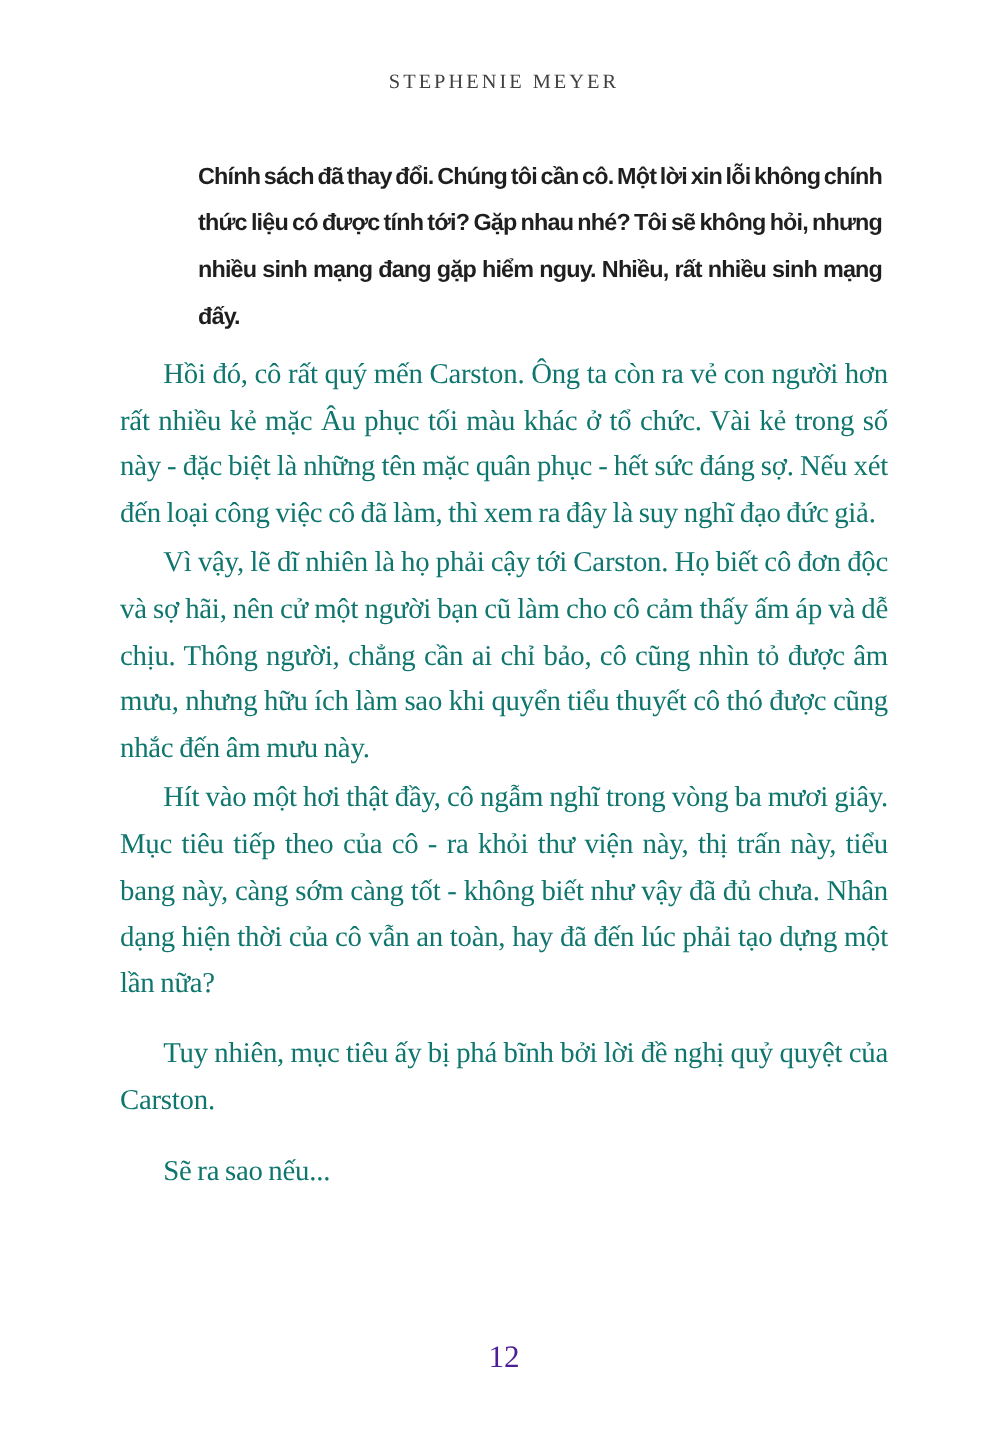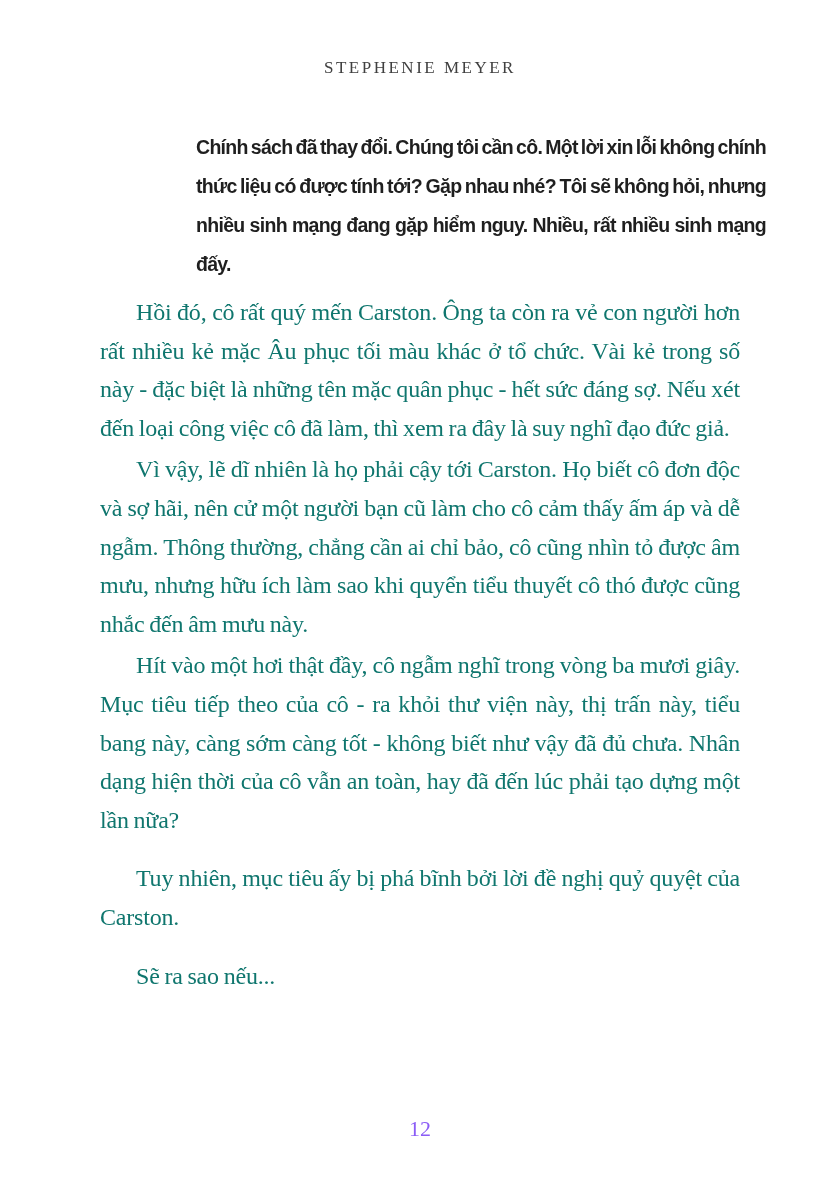--- a/index.html
+++ b/index.html
@@ -28,21 +28,20 @@
     left: 165px;
     width: 570px;
     font-family: "Liberation Sans", sans-serif;
     font-weight: bold;
     font-size: 19.5px;
     line-height: 39px;
     letter-spacing: -0.7px;
     word-spacing: -2px;
     text-align: justify;
     color: #1f1f1f;
-    margin-left: 31px;
   }
   .body-text {
     position: absolute;
     top: 293px;
     left: 100px;
     width: 640px;
     font-size: 24px;
     line-height: 38.6px;
     letter-spacing: -0.2px;
     word-spacing: -1px;
@@ -55,36 +54,36 @@
   }
   .body-text p.spaced {
     margin-top: 20px;
   }
   .page-number {
     position: absolute;
     top: 1116px;
     left: 0;
     right: 0;
     text-align: center;
-    font-size: 22px;
-    color: #8b5cf6;
+    font-size: 26px;
+    color: #4c1d95;
   }
 </style>
 </head>
 <body>
 
 <div class="page">
 
   <div class="running-head">STEPHENIE MEYER</div>
 
   <div class="block-quote">Chính sách đã thay đổi. Chúng tôi cần cô. Một lời xin lỗi không chính thức liệu có được tính tới? Gặp nhau nhé? Tôi sẽ không hỏi, nhưng nhiều sinh mạng đang gặp hiểm nguy. Nhiều, rất nhiều sinh mạng đấy.</div>
 
   <div class="body-text">
     <p>Hồi đó, cô rất quý mến Carston. Ông ta còn ra vẻ con người hơn rất nhiều kẻ mặc Âu phục tối màu khác ở tổ chức. Vài kẻ trong số này - đặc biệt là những tên mặc quân phục - hết sức đáng sợ. Nếu xét đến loại công việc cô đã làm, thì xem ra đây là suy nghĩ đạo đức giả.</p>
-    <p>Vì vậy, lẽ dĩ nhiên là họ phải cậy tới Carston. Họ biết cô đơn độc và sợ hãi, nên cử một người bạn cũ làm cho cô cảm thấy ấm áp và dễ ngẫm. Thông thường, chẳng cần ai chỉ bảo, cô cũng nhìn tỏ được âm mưu, nhưng hữu ích làm sao khi quyển tiểu thuyết cô thó được cũng nhắc đến âm mưu này.</p>
+    <p>Vì vậy, lẽ dĩ nhiên là họ phải cậy tới Carston. Họ biết cô đơn độc và sợ hãi, nên cử một người bạn cũ làm cho cô cảm thấy ấm áp và dễ chịu. Thông người, chẳng cần ai chỉ bảo, cô cũng nhìn tỏ được âm mưu, nhưng hữu ích làm sao khi quyển tiểu thuyết cô thó được cũng nhắc đến âm mưu này.</p>
     <p>Hít vào một hơi thật đầy, cô ngẫm nghĩ trong vòng ba mươi giây. Mục tiêu tiếp theo của cô - ra khỏi thư viện này, thị trấn này, tiểu bang này, càng sớm càng tốt - không biết như vậy đã đủ chưa. Nhân dạng hiện thời của cô vẫn an toàn, hay đã đến lúc phải tạo dựng một lần nữa?</p>
     <p class="spaced">Tuy nhiên, mục tiêu ấy bị phá bĩnh bởi lời đề nghị quỷ quyệt của Carston.</p>
     <p class="spaced">Sẽ ra sao nếu...</p>
   </div>
 
   <div class="page-number">12</div>
 
 </div>
 
 </body></html>

